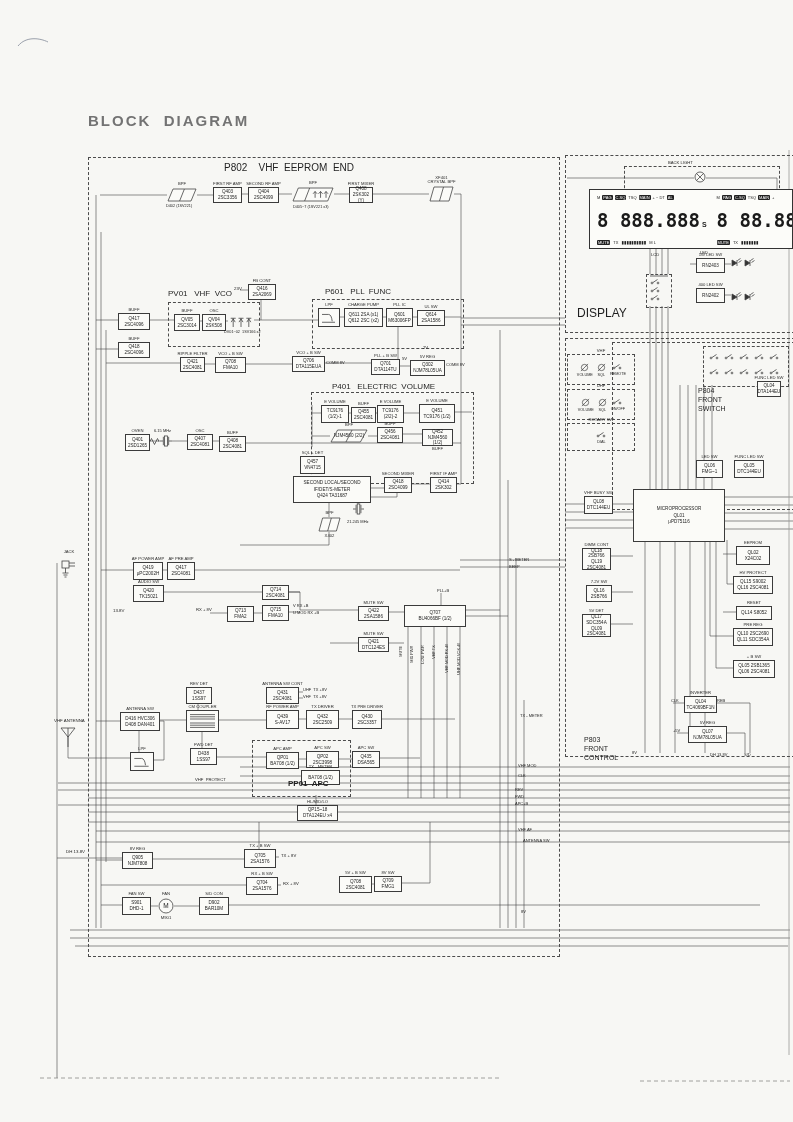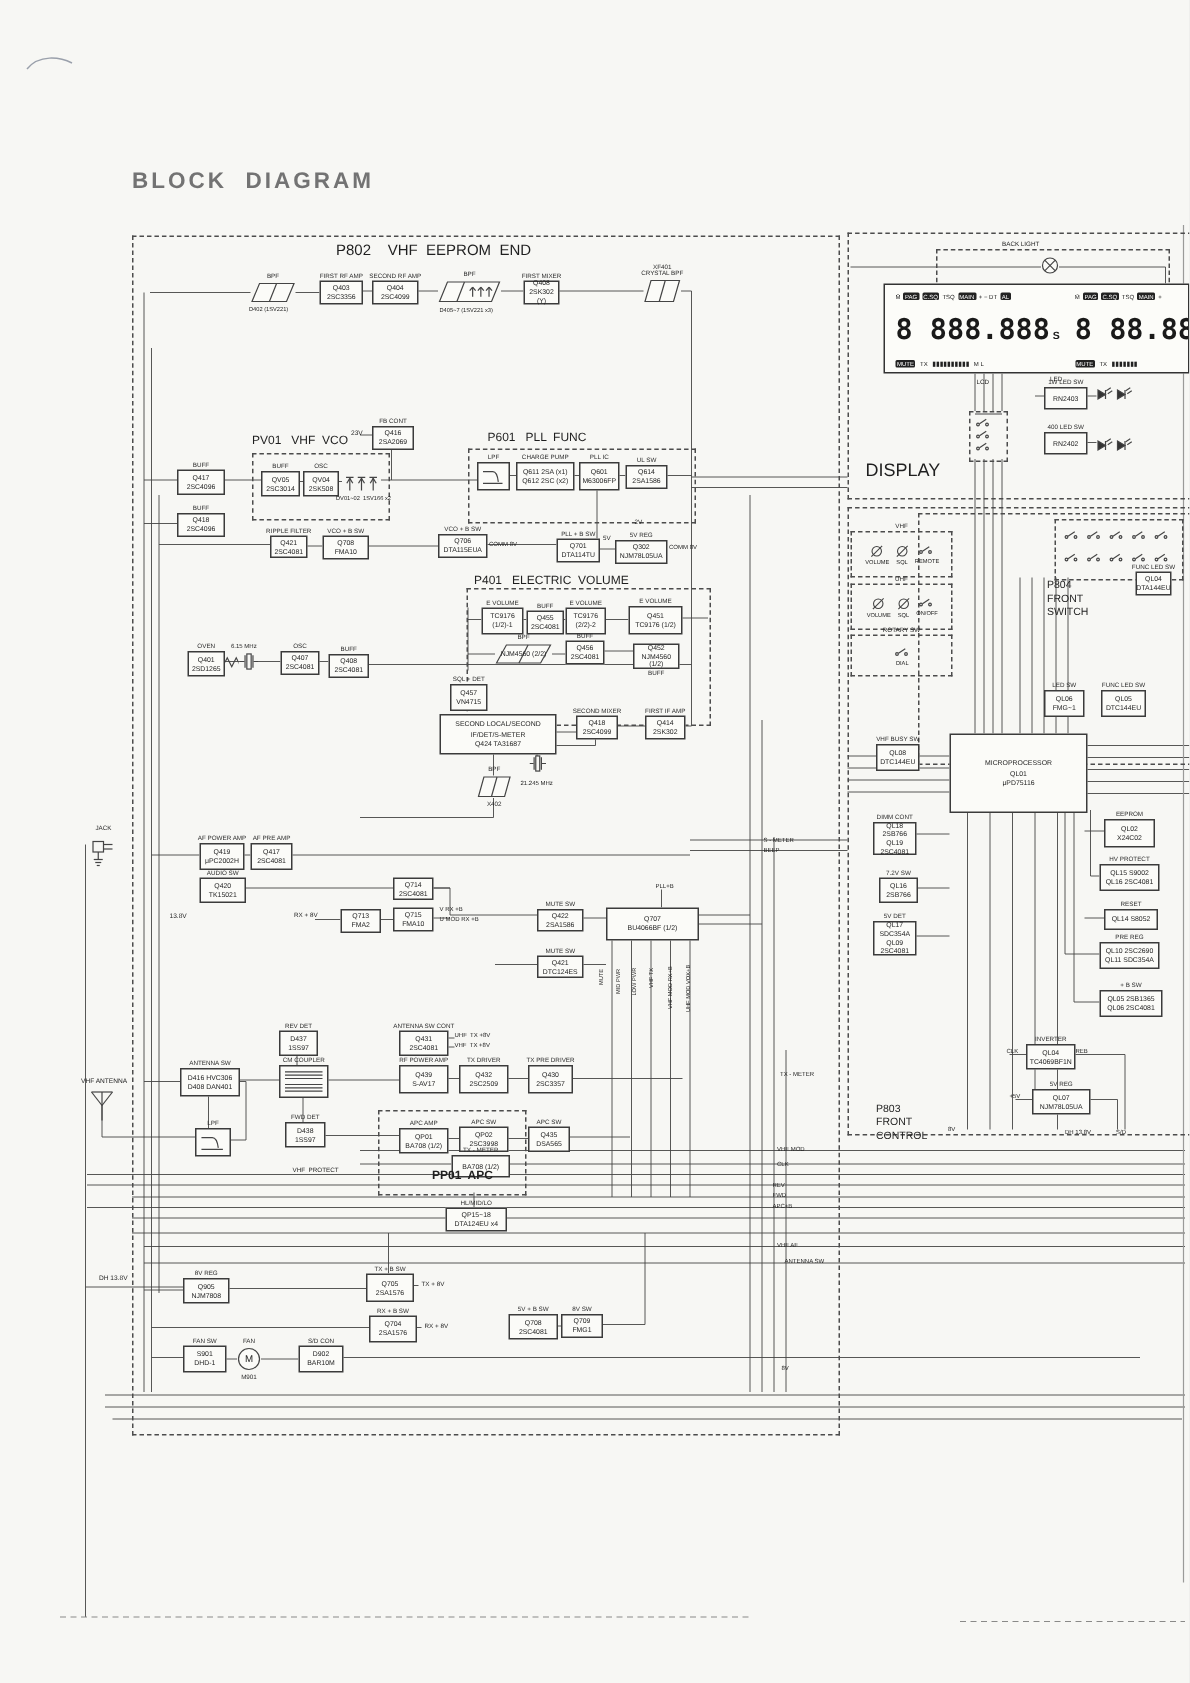--- a/index.html
+++ b/index.html
@@ -892,21 +892,21 @@
       <span>TC4069BF1N</span>
     </div>
     <div class="node" style="left: 688px; top: 726px; width: 37px; height: 15px;">
       <span class="cap">5V REG</span>
       <span>QL07</span>
       <span>NJM78L05UA</span>
     </div>
     <div class="lbl" style="left: 224px; top: 162px; font-size: 10px;">P802    VHF  EEPROM  END</div>
     <div class="lbl" style="left: 168px; top: 289px; font-size: 8px;">PV01   VHF  VCO</div>
     <div class="lbl" style="left: 325px; top: 287px; font-size: 8px;">P601   PLL  FUNC</div>
-    <div class="lbl" style="left: 316px; top: 382px; font-size: 8px;">P401   ELECTRIC  VOLUME</div>
+    <div class="lbl" style="left: 332px; top: 382px; font-size: 8px;">P401   ELECTRIC  VOLUME</div>
     <div class="lbl b" style="left: 256px; top: 779px; font-size: 8px;">PP01  APC</div>
     <div class="lbl" style="left: 577px; top: 306px; font-size: 12px;">DISPLAY</div>
     <div class="lbl" style="left: 698px; top: 387px; font-size: 7px;">P804
 FRONT
 SWITCH</div>
     <div class="lbl" style="left: 584px; top: 736px; font-size: 7px;">P803
 FRONT
 CONTROL</div>
     <div class="lbl" style="left: 668px; top: 160px; font-size: 4.2px;">BACK LIGHT</div>
     <div class="lbl" style="left: 651px; top: 252px; font-size: 4.2px;">LCD</div>

